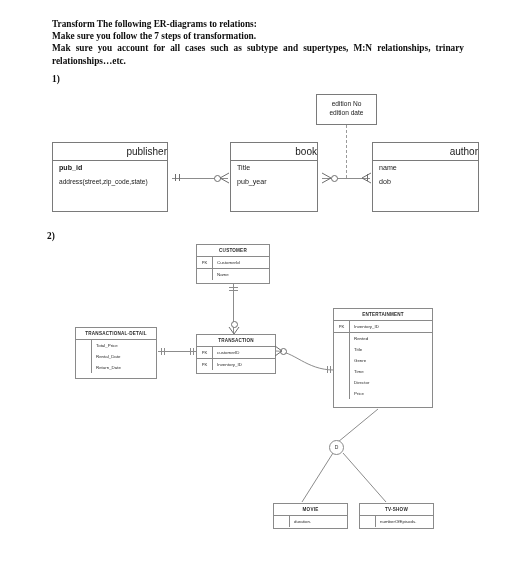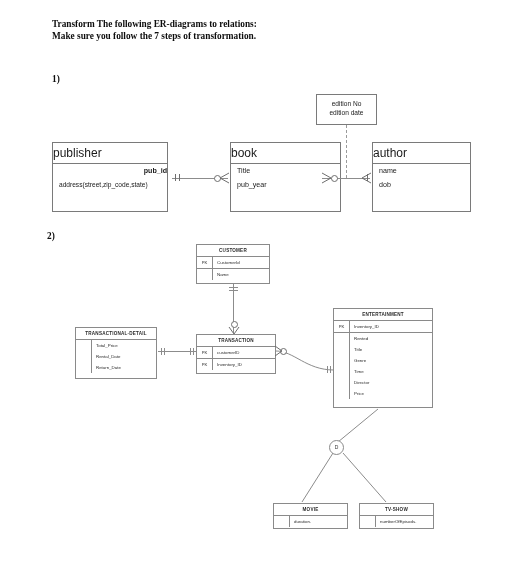--- a/index.html
+++ b/index.html
@@ -11,24 +11,24 @@
            font-family:"Liberation Serif", serif;font-weight:bold;
            font-size:9.3px;line-height:12.2px;text-align:justify;color:#0d0d0d;}
   #heading p{margin:0;font-family:Liberation Serif, serif;}
   #heading p.l3{text-align:justify;text-justify:inter-word;}
 
   .qnum{position:absolute;font-family:"Liberation Serif", serif;
         font-weight:bold;font-size:9.3px;color:#0d0d0d;}
 
   
   .erbox{position:absolute;border:1px solid #7a7a7a;background:#fff;box-sizing:border-box;}
-  .erbox .hdr{border-bottom:1px solid #7a7a7a;text-align:left;
-              font-size:12px;padding:3px 0 3px 0;color:#1a1a1a;}
+  .erbox .hdr{border-bottom:1px solid #7a7a7a;text-align:right;
+              font-size:10px;padding:3px 0 3px 0;color:#1a1a1a;}
   .erbox .row{font-size:7.1px;color:#1a1a1a;padding:3px 0 3px 6px;}
-  .erbox .row.b{font-weight:bold;text-align:right;}
+  .erbox .row.b{font-weight:bold;}
 
   
   .t2{position:absolute;border:1px solid #8a8a8a;background:#fff;box-sizing:border-box;}
   .t2 .h{border-bottom:1px solid #8a8a8a;text-align:center;font-size:4.6px;
          font-weight:bold;letter-spacing:.2px;padding:3px 0;color:#2a2a2a;}
   .t2 .r{display:flex;font-size:4.4px;color:#2a2a2a;}
   .t2 .r.sep{border-top:1px solid #8a8a8a;}
   .t2 .r .pk{width:15px;flex:0 0 15px;border-right:1px solid #8a8a8a;
              padding:3px 0;text-align:center;font-size:4.2px;}
   .t2 .r .fn{padding:3px 0 3px 4px;}
@@ -43,45 +43,46 @@
   .dcirc{position:absolute;width:13px;height:13px;border:1px solid #8a8a8a;
          border-radius:50%;background:#fff;font-size:5px;text-align:center;
          line-height:13px;color:#333;}
 </style>
 </head>
 <body>
 
 <div id="heading">
   <p class="l1">Transform The following ER-diagrams  to relations:</p>
   <p class="l2">Make sure you follow the 7 steps of transformation.</p>
+  <p class="l3">Mak sure you account for all cases such as subtype and supertypes, M:N relationships, trinary relationships…etc.</p>
 </div>
 
 <div class="qnum" style="left:52px;top:74px;">1)</div>
 <div class="qnum" style="left:47px;top:231px;">2)</div>
 
 <div class="erbox" style="left:316px;top:94px;width:61px;height:31px;">
   <div style="text-align:center;font-size:6.6px;padding-top:5px;color:#1a1a1a;">edition No</div>
   <div style="text-align:center;font-size:6.6px;padding-top:2px;color:#1a1a1a;">edition date</div>
 </div>
 
 <div class="dash" style="left:346px;top:125px;height:53px;"></div>
 
 <div class="erbox" style="left:52px;top:142px;width:116px;height:70px;">
   <div class="hdr">publisher</div>
   <div class="row b">pub_id</div>
   <div class="row" style="font-size:6.6px;">address(street,zip_code,state)</div>
 </div>
 
-<div class="erbox" style="left:230px;top:142px;width:111px;height:70px;">
+<div class="erbox" style="left:230px;top:142px;width:88px;height:70px;">
   <div class="hdr">book</div>
   <div class="row">Title</div>
   <div class="row">pub_year</div>
 </div>
 
-<div class="erbox" style="left:372px;top:142px;width:99px;height:70px;">
+<div class="erbox" style="left:372px;top:142px;width:107px;height:70px;">
   <div class="hdr">author</div>
   <div class="row">name</div>
   <div class="row">dob</div>
 </div>
 
 <div class="ln lnh" style="left:172px;top:178px;width:56px;"></div>
 <div class="crow" style="left:175px;top:174px;"></div>
 <div class="crow" style="left:179px;top:174px;"></div>
 <div class="circ" style="left:214px;top:175px;width:5px;height:5px;"></div>
 <svg style="position:absolute;left:219px;top:172px;" width="11" height="12">

